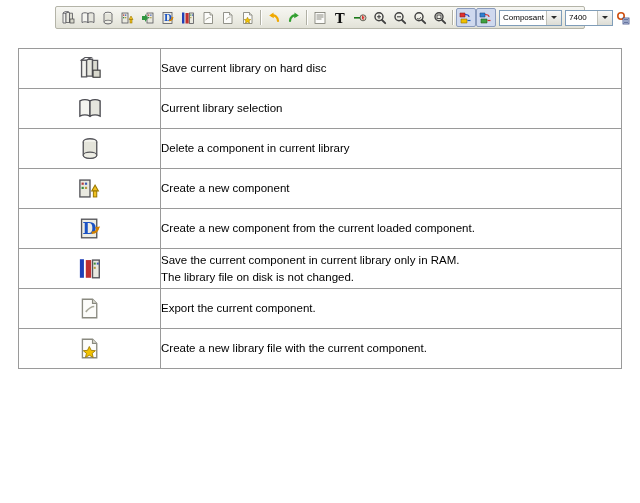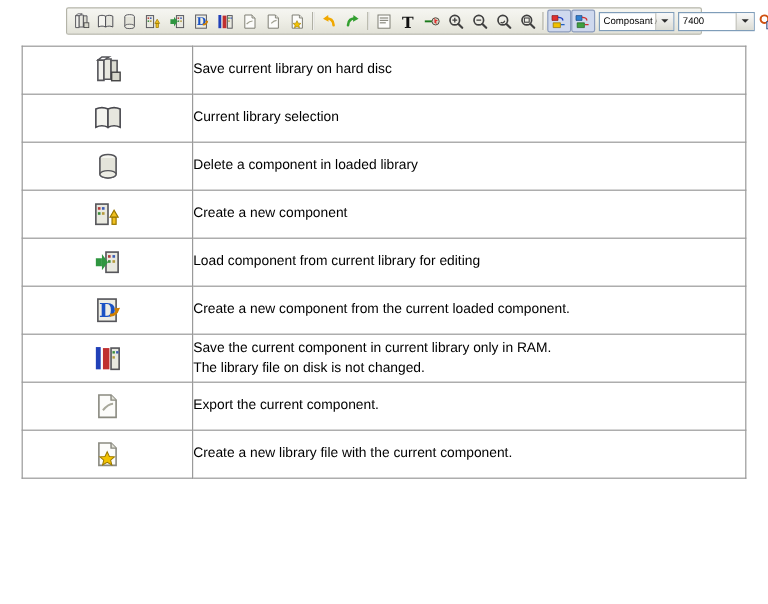--- a/index.html
+++ b/index.html
@@ -89,27 +89,27 @@
     justify-content: center;
   }
   .combo .arrow i {
     display: block;
     width: 0; height: 0;
     border-left: 3px solid transparent;
     border-right: 3px solid transparent;
     border-top: 3px solid #2b2b2b;
   }
   .combo-a { width: 63px; }
-  .combo-b { width: 64px; align-items: center; }
+  .combo-b { width: 48px; align-items: center; }
 
   
   table.doc {
     position: absolute;
     left: 18px;
-    top: 38px;
+    top: 48px;
     width: 604px;
     border-collapse: collapse;
     table-layout: fixed;
   }
   table.doc td {
     border: 1px solid #9a9a9a;
     vertical-align: middle;
     padding: 0;
   }
   td.icon-cell {
@@ -401,21 +401,21 @@
         <span class="big-icon">
           <svg width="28" height="27" viewBox="0 0 16 16">
             <ellipse cx="8" cy="4" rx="4" ry="1.8" fill="#f4f4ee" stroke="#55555a" stroke-width="0.8"></ellipse>
             <path d="M4 4v8c0 1 1.8 1.8 4 1.8s4-.8 4-1.8V4" fill="#e4e4da" stroke="#55555a" stroke-width="0.8"></path>
             <ellipse cx="8" cy="12" rx="4" ry="1.8" fill="#ededE4" stroke="#55555a" stroke-width="0.7"></ellipse>
           </svg>
         </span>
       </div>
     </td>
     <td class="desc-cell">
-      <span class="desc-line">Delete a component in loaded library</span>
+      <span class="desc-line">Delete a component in current library</span>
     </td>
   </tr>
 
   <tr>
     <td class="icon-cell">
       <div class="icon-box">
         <span class="big-icon">
           <svg width="28" height="27" viewBox="0 0 16 16">
             <rect x="2" y="3" width="6" height="10" fill="#e9e9e0" stroke="#55555a" stroke-width="0.8"></rect>
             <rect x="3" y="4.5" width="1.3" height="1.3" fill="#b43c3c"></rect>
@@ -426,40 +426,20 @@
             <rect x="10" y="9.5" width="2" height="3.5" fill="#f0c020" stroke="#9a7800" stroke-width="0.6"></rect>
           </svg>
         </span>
       </div>
     </td>
     <td class="desc-cell">
       <span class="desc-line">Create a new component</span>
     </td>
   </tr>
 
-  <tr>
-    <td class="icon-cell">
-      <div class="icon-box">
-        <span class="big-icon">
-          <svg width="28" height="27" viewBox="0 0 16 16">
-            <rect x="7" y="3" width="6" height="10" fill="#e9e9e0" stroke="#55555a" stroke-width="0.8"></rect>
-            <rect x="8" y="4.5" width="1.3" height="1.3" fill="#b43c3c"></rect>
-            <rect x="10.2" y="4.5" width="1.3" height="1.3" fill="#3c5cb4"></rect>
-            <rect x="8" y="7" width="1.3" height="1.3" fill="#3c8c3c"></rect>
-            <rect x="10.2" y="7" width="1.3" height="1.3" fill="#b49a3c"></rect>
-            <path d="M2 6h3v4H2z" fill="#2f9640"></path>
-            <path d="M5 4l0 8 3-4z" fill="#2f9640"></path>
-          </svg>
-        </span>
-      </div>
-    </td>
-    <td class="desc-cell">
-      <span class="desc-line">Load component from current library for editing</span>
-    </td>
-  </tr>
 
   <tr>
     <td class="icon-cell">
       <div class="icon-box">
         <span class="big-icon">
           <svg width="28" height="27" viewBox="0 0 16 16">
             <rect x="3" y="2.5" width="9" height="11" fill="#ededE4" stroke="#55555a" stroke-width="0.8"></rect>
             <text x="3.6" y="11.5" font-family="DejaVu Serif, serif" font-size="9.5" font-weight="bold" fill="#1a52c4">D</text>
             <path d="M9 10.5c2.5 0 3.6-1.5 3.6-3.2" fill="none" stroke="#d08000" stroke-width="1.4"></path>
             <path d="M14 6.8l-1.4 2.6-1.7-2.2z" fill="#d08000"></path>

